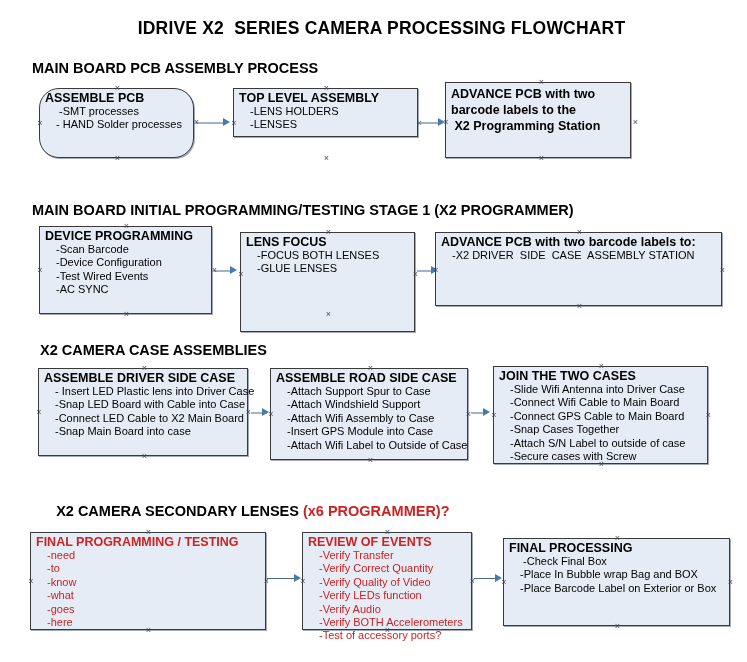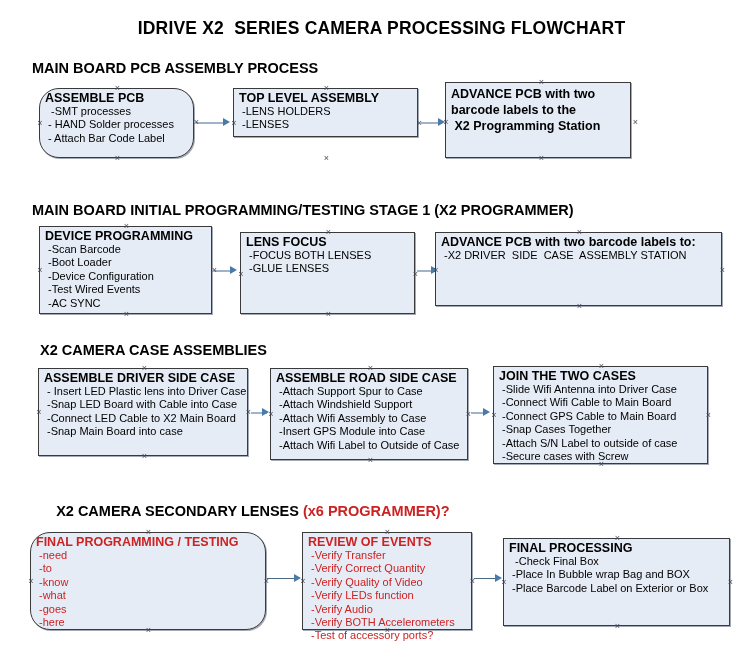--- a/index.html
+++ b/index.html
@@ -57,21 +57,21 @@
     font-size: 12.5px;
     font-weight: bold;
     line-height: 14px;
     white-space: pre;
     padding: 2px 0 0 5px;
   }
   .pbox .bline {
     font-size: 11px;
     line-height: 13.4px;
     white-space: pre;
-    padding-left: 8px;
+    padding-left: 16px;
   }
   .pbox.multi-title .btitle {
     line-height: 16px;
     padding-top: 3px;
   }
   
   .pbox.red .btitle,
   .pbox.red .bline {
     color: #cc2222;
   }
@@ -113,21 +113,20 @@
 <div id="canvas">
 
   <div class="main-title">IDRIVE X2  SERIES CAMERA PROCESSING FLOWCHART</div>
 
   <div class="section-title" style="left:24px; top:60px;">MAIN BOARD PCB ASSEMBLY PROCESS</div>
 
   <div class="pbox" style="left:31px; top:88px; width:155px; height:70px;border-radius:20px;">
     <div class="btitle">ASSEMBLE PCB</div>
     <div class="bline"> -SMT processes</div>
     <div class="bline">- HAND Solder processes</div>
-    <div class="bline">- Attach Bar Code Label</div>
     <div class="xmark" style="left:-3.5px; top:31px;"></div>
     <div class="xmark" style="left:74px; top:-4px;"></div>
     <div class="xmark" style="left:74px; top:66px;"></div>
   </div>
 
   <div class="conn" style="left:188px; top:122px; width:30px;"></div>
   <div class="arrowhead" style="left:215px; top:118px;"></div>
   <div class="xmark" style="left:185px; top:119px;"></div>
 
   <div class="pbox" style="left:225px; top:88px; width:185px; height:49px;">
@@ -151,34 +150,33 @@
     <div class="xmark" style="left:92px; top:-4px;"></div>
     <div class="xmark" style="left:92px; top:72px;"></div>
     <div class="xmark" style="left:186px; top:36px;"></div>
   </div>
 
   <div class="section-title" style="left:24px; top:202px;">MAIN BOARD INITIAL PROGRAMMING/TESTING STAGE 1 (X2 PROGRAMMER)</div>
 
   <div class="pbox" style="left:31px; top:226px; width:173px; height:88px;">
     <div class="btitle">DEVICE PROGRAMMING</div>
     <div class="bline">-Scan Barcode</div>
-    <div class="bline">-Boot Loader</div>
     <div class="bline">-Device Configuration</div>
     <div class="bline">-Test Wired Events</div>
     <div class="bline">-AC SYNC</div>
     <div class="xmark" style="left:-3.5px; top:40px;"></div>
     <div class="xmark" style="left:83px; top:-4px;"></div>
     <div class="xmark" style="left:83px; top:84px;"></div>
   </div>
 
   <div class="conn" style="left:206px; top:270px; width:20px;"></div>
   <div class="arrowhead" style="left:222px; top:266px;"></div>
   <div class="xmark" style="left:203px; top:267px;"></div>
 
-  <div class="pbox" style="left:232px; top:232px; width:175px; height:82px;">
+  <div class="pbox" style="left:232px; top:232px; width:175px; height:100px;">
     <div class="btitle">LENS FOCUS</div>
     <div class="bline">-FOCUS BOTH LENSES</div>
     <div class="bline">-GLUE LENSES</div>
     <div class="xmark" style="left:-3.5px; top:38px;"></div>
     <div class="xmark" style="left:84px; top:-4px;"></div>
     <div class="xmark" style="left:84px; top:78px;"></div>
     <div class="xmark" style="left:171px; top:38px;"></div>
   </div>
 
   <div class="conn" style="left:409px; top:270px; width:18px;"></div>
@@ -237,21 +235,21 @@
     <div class="xmark" style="left:-3.5px; top:45px;"></div>
     <div class="xmark" style="left:104px; top:-4px;"></div>
     <div class="xmark" style="left:104px; top:94px;"></div>
     <div class="xmark" style="left:211px; top:45px;"></div>
   </div>
 
   <div class="section-title" style="left:32px; top:487px;">
     <span>X2 CAMERA SECONDARY LENSES </span><span class="accent">(x6 PROGRAMMER)?</span>
   </div>
 
-  <div class="pbox red" style="left:22px; top:532px; width:236px; height:98px;border-radius:20px;">
+  <div class="pbox red" style="left:22px; top:532px; width:236px; height:98px;">
     <div class="btitle">FINAL PROGRAMMING / TESTING</div>
     <div class="bline">-need</div>
     <div class="bline">-to</div>
     <div class="bline">-know</div>
     <div class="bline">-what</div>
     <div class="bline">-goes</div>
     <div class="bline">-here</div>
     <div class="xmark" style="left:-3.5px; top:45px;"></div>
     <div class="xmark" style="left:114px; top:-4px;"></div>
     <div class="xmark" style="left:114px; top:94px;"></div>

